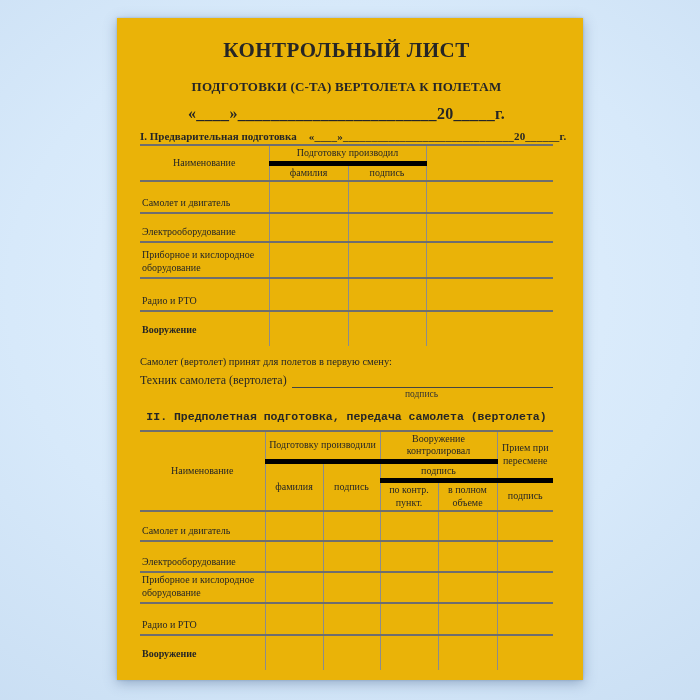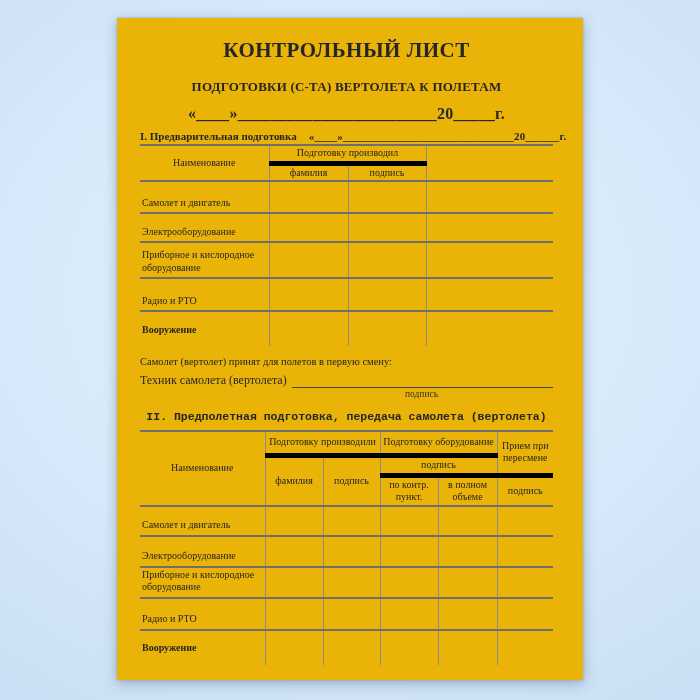--- a/index.html
+++ b/index.html
@@ -185,21 +185,21 @@
         <col style="width:58px">
         <col style="width:57px">
         <col style="width:58px">
         <col style="width:59px">
         <col style="width:56px">
     </colgroup>
     <tbody>
       <tr class="h1b">
         <td rowspan="3" class="hb">Наименование</td>
         <td colspan="2" class="vl hb-thin nowrap">Подготовку производили</td>
-        <td colspan="2" class="vl hb-thin">Подготовку оборудование</td>
+        <td colspan="2" class="vl hb-thin">Вооружение контролировал</td>
         <td rowspan="2" class="vl hb-thin">Прием при пересмене</td>
       </tr>
       <tr class="h2b">
         <td rowspan="2" class="vl hb">фамилия</td>
         <td rowspan="2" class="vl hb">подпись</td>
         <td colspan="2" class="vl hb-thin">подпись</td>
       </tr>
       <tr class="h3b">
         <td class="vl hb">по контр. пункт.</td>
         <td class="vl hb">в полном объеме</td>

